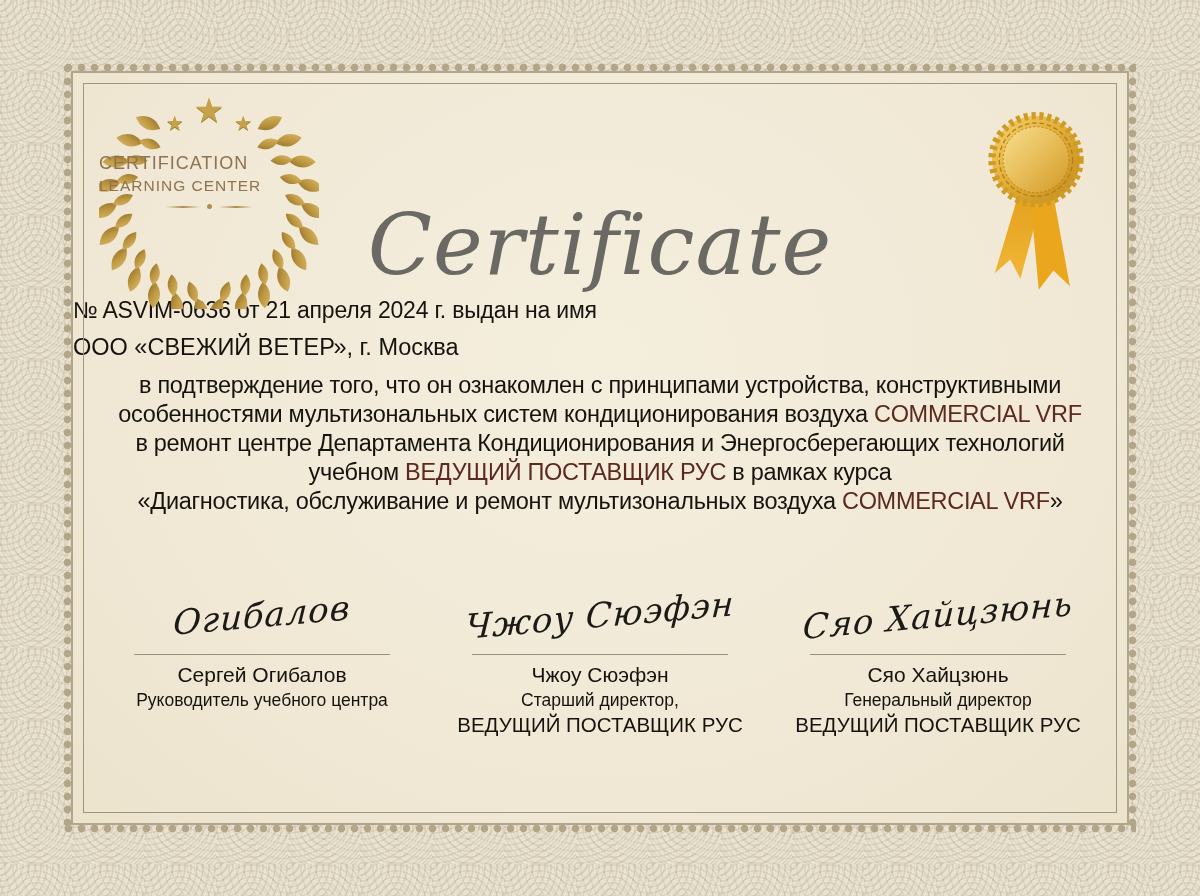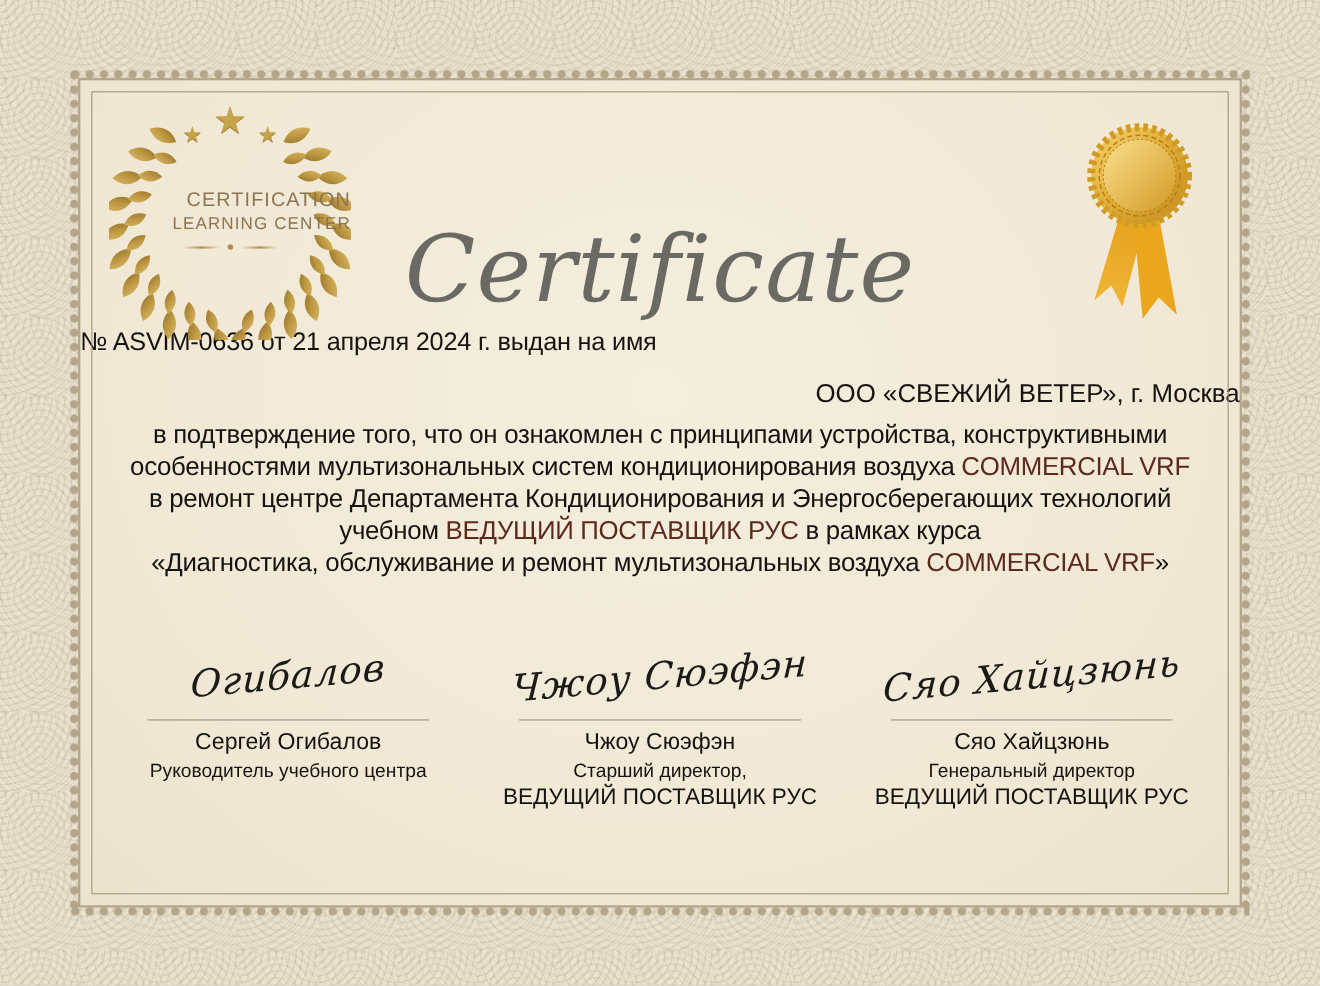--- a/index.html
+++ b/index.html
@@ -43,39 +43,39 @@
   }
 
   
   .emblem{position:absolute;left:26px;top:18px;width:220px;height:218px;}
   .wreath{position:absolute;left:0;top:0;width:220px;height:218px;}
   .emblem .stars{position:absolute;left:0;right:0;top:2px;text-align:center;color:#c6a24a;
     text-shadow:0 1px 0 #9a7a30;}
   .star{display:inline-block;line-height:1;}
   .star-side{font-size:20px;position:relative;top:8px;}
   .star-mid{font-size:34px;margin:0 10px;}
-  .emblem-text{position:absolute;left:0;right:0;top:80px;text-align:right;color:#8d7350;}
+  .emblem-text{position:absolute;left:0;right:0;top:62px;text-align:left;color:#8d7350;}
   .emblem-line1{font-size:18px;letter-spacing:1px;}
   .emblem-line2{font-size:15.5px;letter-spacing:1px;margin-top:3px;}
   .emblem-divider{margin-top:9px;display:flex;align-items:center;justify-content:center;gap:7px;}
   .emblem-divider .bar{width:34px;height:2px;background:linear-gradient(90deg,rgba(176,141,79,0),#b08d4f,rgba(176,141,79,0));}
   .emblem-divider .dot{width:5px;height:5px;border-radius:50%;background:#b08d4f;}
 
   
   .medal{position:absolute;right:36px;top:32px;width:110px;height:200px;}
 
   
   .headline{
     margin:128px 0 0 0;text-align:center;
     font-family:"DejaVu Serif", serif;font-style:italic;font-weight:400;
     font-size:84px;line-height:1.05;color:#6b6963;letter-spacing:1px;
   }
   .issue-line{text-align:left;font-size:23px;margin-top:8px;letter-spacing:-0.2px;}
   .recipient-name{text-align:center;font-size:30px;margin-top:12px;letter-spacing:-0.2px;}
-  .recipient-company{text-align:right;font-size:23.5px;margin-top:20px;}
+  .recipient-company{text-align:left;font-size:23.5px;margin-top:10px;}
   .body-text{margin-top:10px;text-align:center;font-size:23.5px;line-height:29px;letter-spacing:-0.3px;}
   .accent{color:#5c291e;}
 
   
   .sig-row{position:absolute;left:20px;right:20px;top:505px;display:flex;}
   .sig{flex:1 1 0;text-align:center;}
   .sig-script{
     font-family:"DejaVu Serif", serif;font-style:italic;
     font-size:34px;color:#1c1a17;height:74px;display:flex;align-items:center;justify-content:center;
     transform:rotate(-5deg) skewX(-8deg);letter-spacing:1px;

